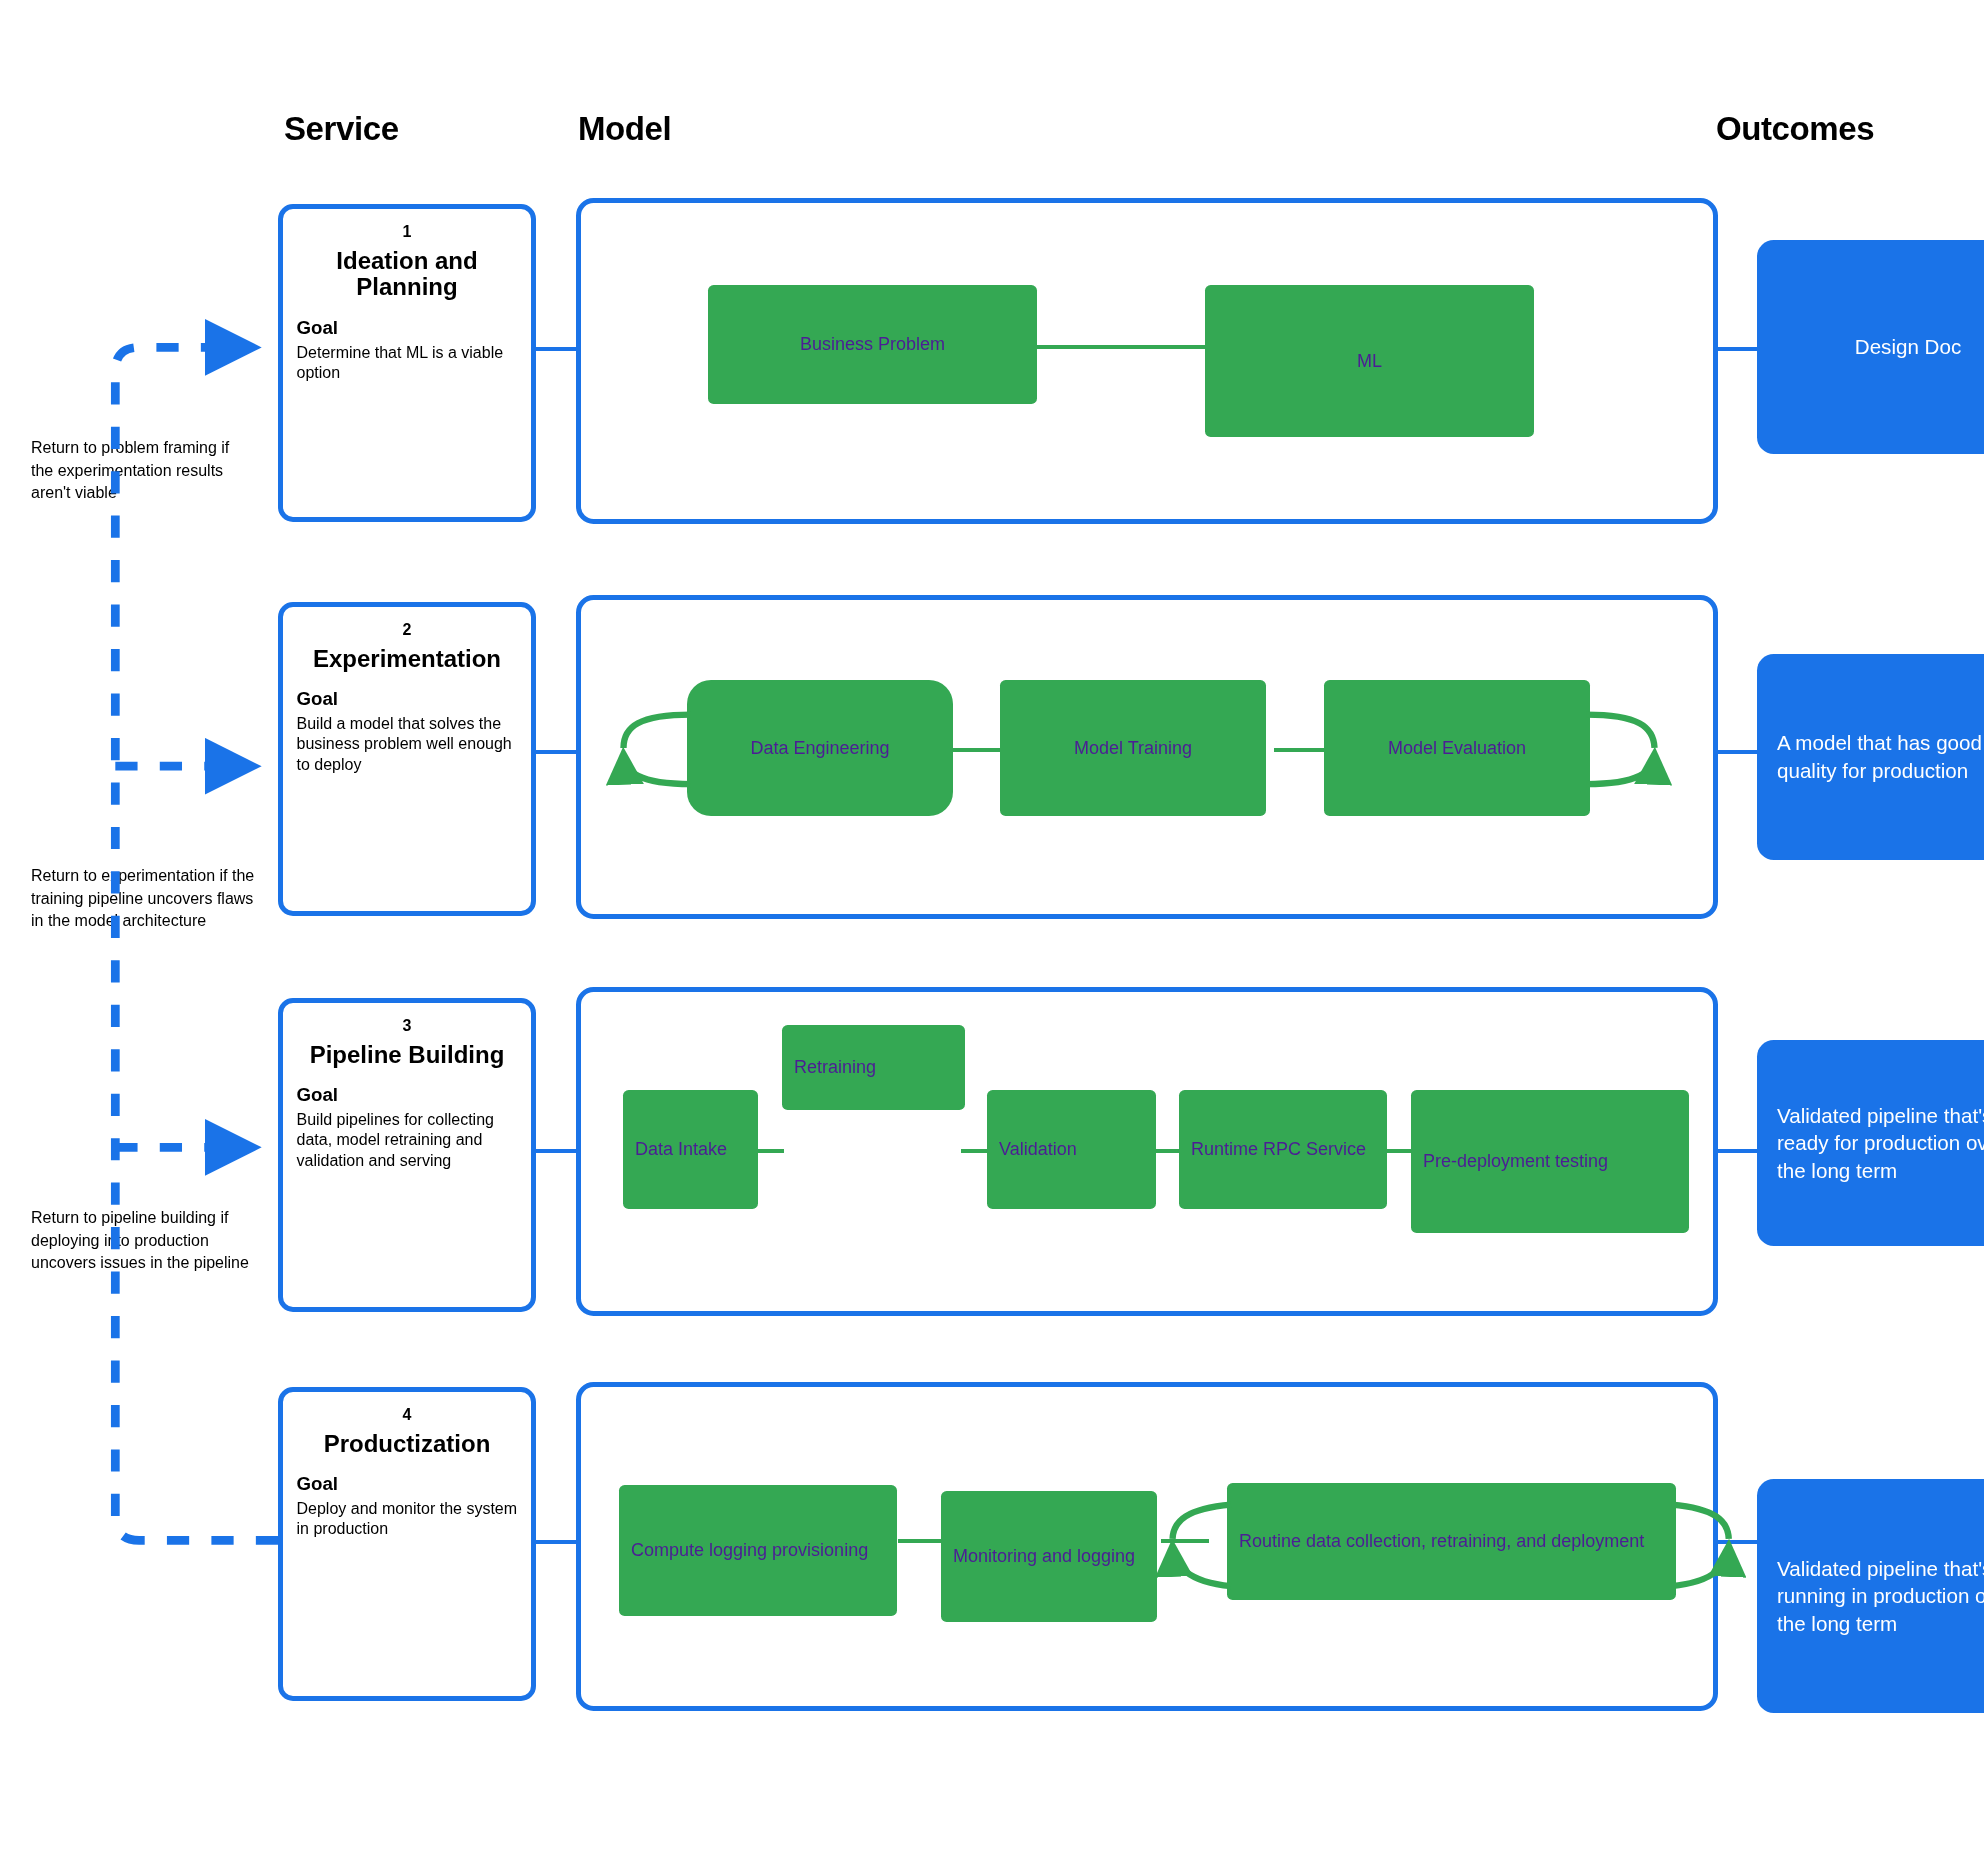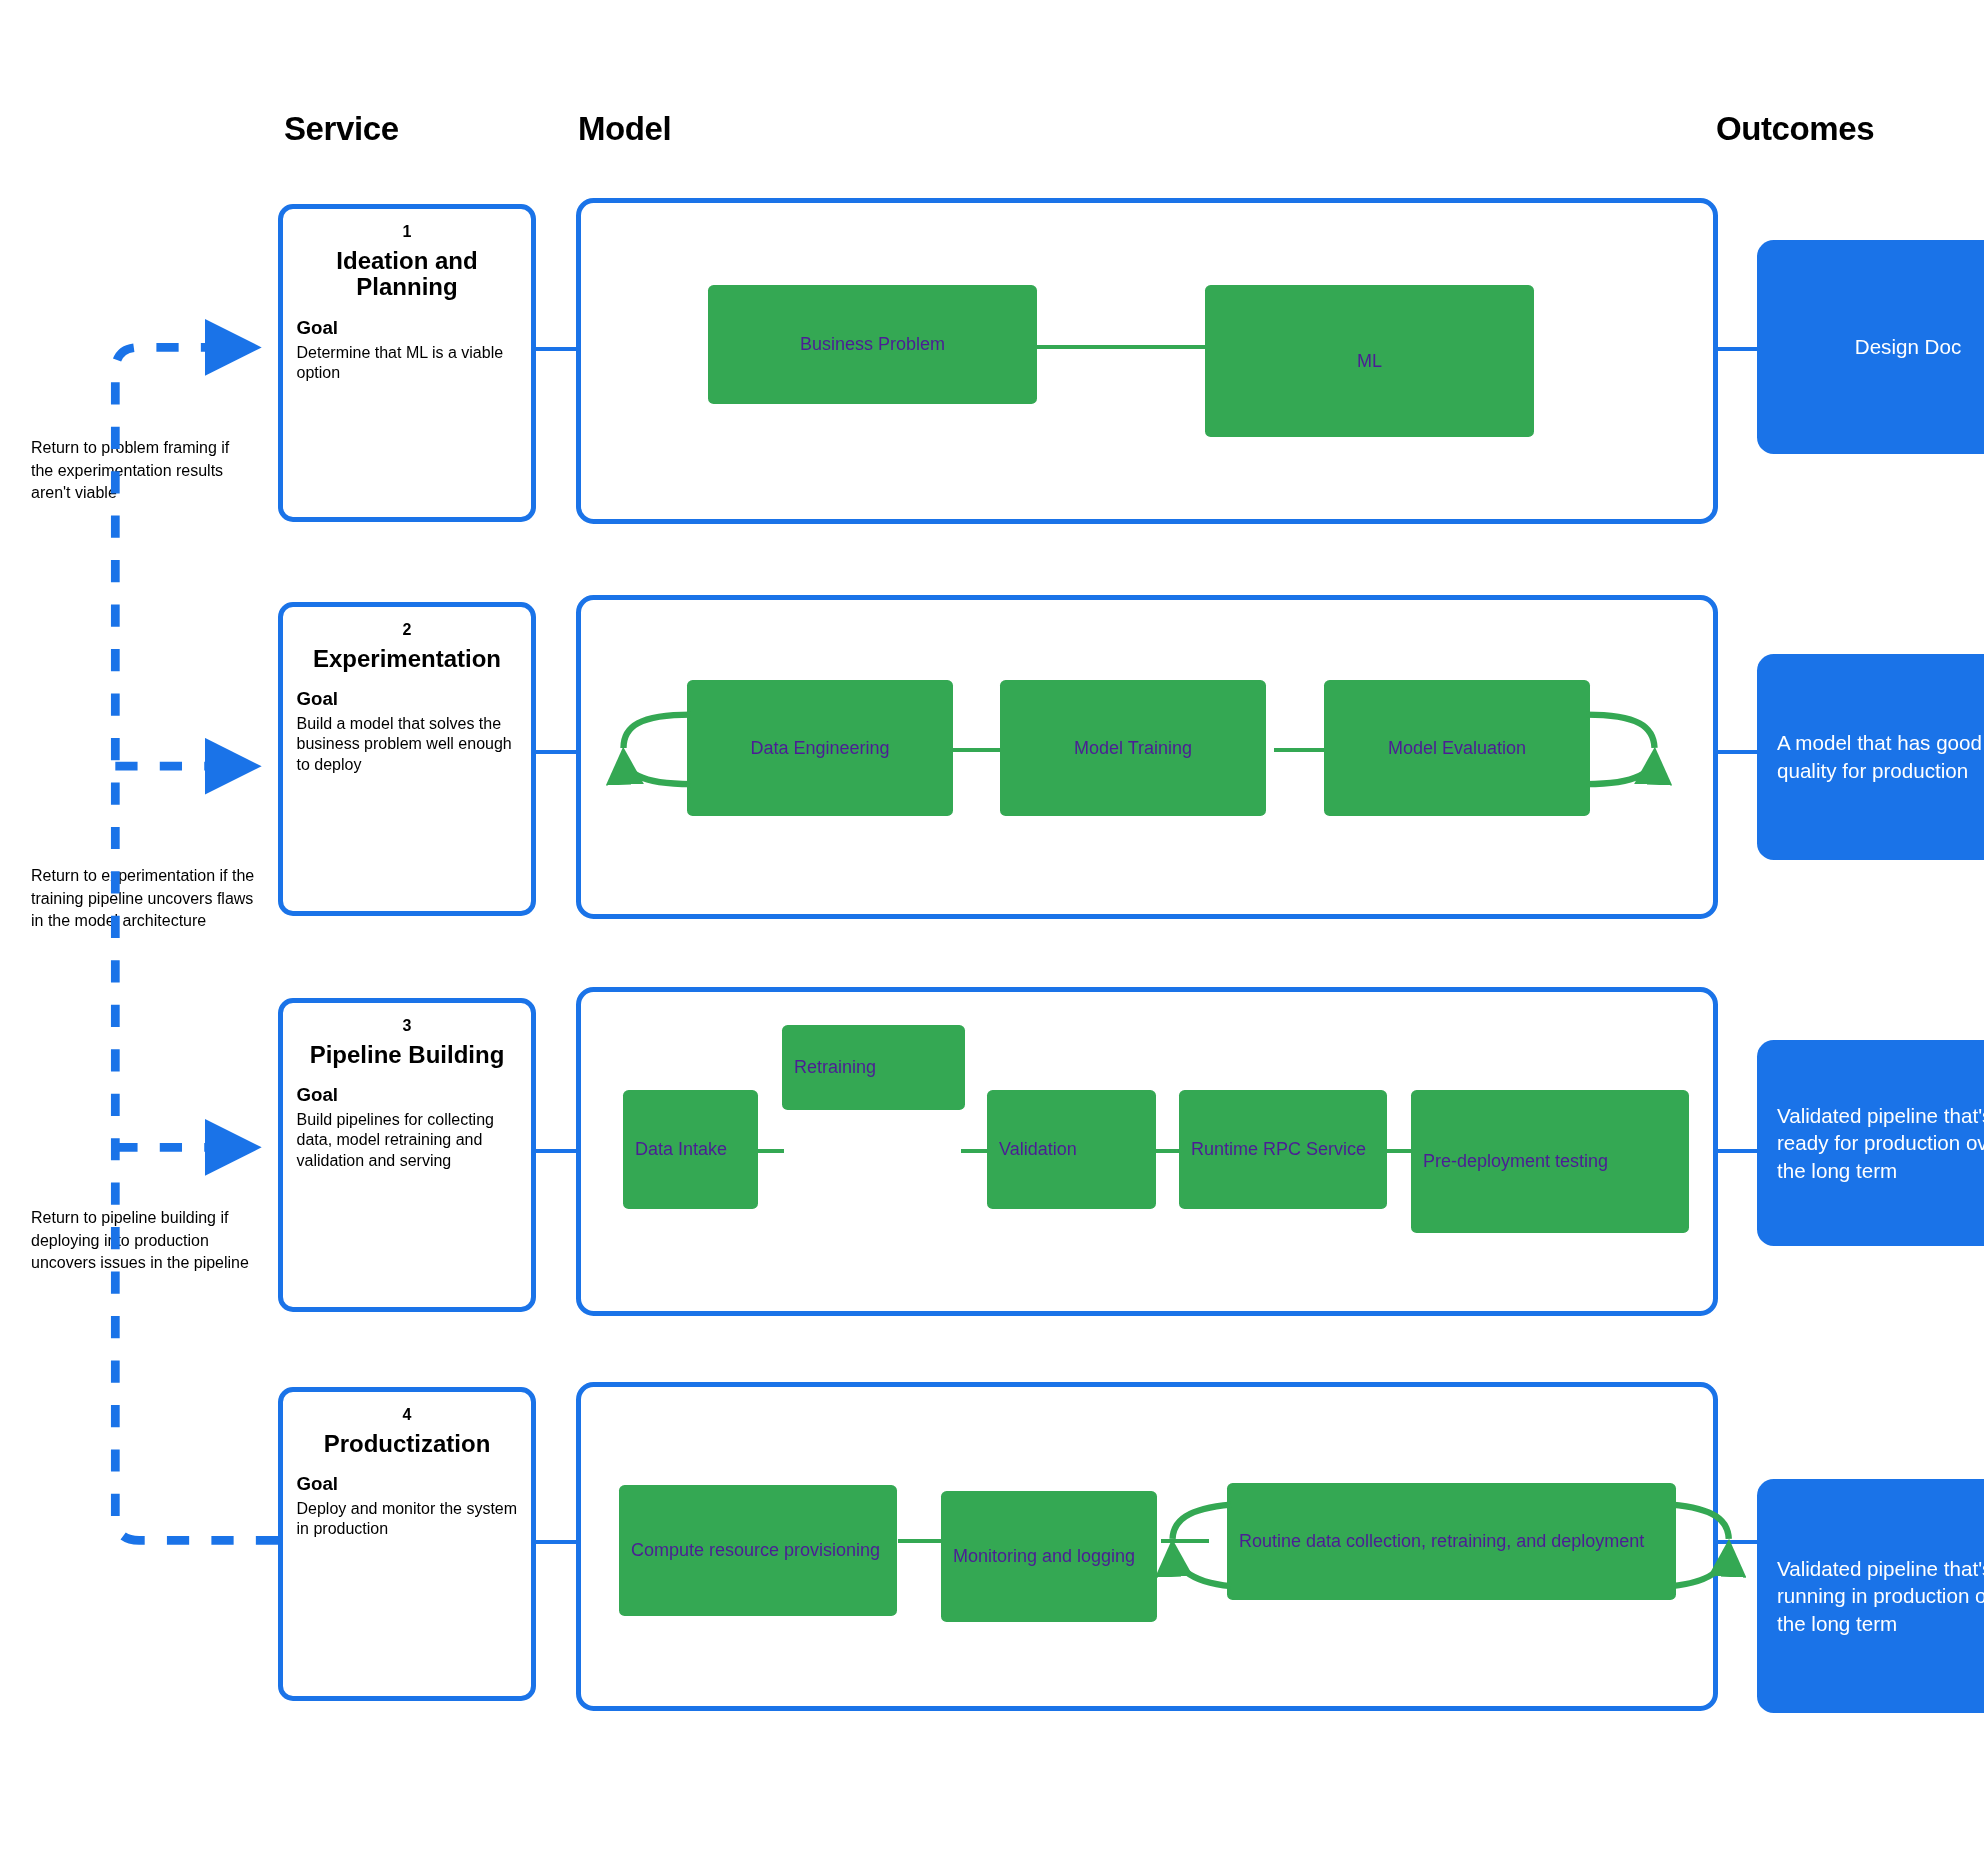--- a/index.html
+++ b/index.html
@@ -143,21 +143,21 @@
     <div class="goal-text">Build a model that solves the business problem well enough to deploy</div>
   </div>
 
   <div class="hconn" style="left:533px;top:750px;width:46px;"></div>
 
   <div class="tasks-card" style="left:576px;top:595px;width:1142px;height:324px;"></div>
 
   <div class="gconn" style="left:951px;top:748px;width:52px;"></div>
   <div class="gconn" style="left:1274px;top:748px;width:52px;"></div>
 
-  <div class="task-box center" style="left:687px;top:680px;width:266px;height:136px;">Data Engineering</div>
+  <div class="task-box center" style="left:687px;top:680px;width:266px;height:136px;border-radius:24px;">Data Engineering</div>
   <div class="task-box center" style="left:1000px;top:680px;width:266px;height:136px;">Model Training</div>
   <div class="task-box center" style="left:1324px;top:680px;width:266px;height:136px;">Model Evaluation</div>
 
   <div class="hconn" style="left:1716px;top:750px;width:44px;"></div>
 
   <div class="outcome-box" style="left:1757px;top:654px;width:302px;height:206px;">A model that has good quality for production</div>
 
   <div class="phase-card" style="left:278px;top:998px;width:258px;height:314px;">
     <div class="phase-num">3</div>
     <div class="phase-title">Pipeline Building</div>
@@ -191,21 +191,21 @@
     <div class="goal-text">Deploy and monitor the system in production</div>
   </div>
 
   <div class="hconn" style="left:533px;top:1540px;width:46px;"></div>
 
   <div class="tasks-card" style="left:576px;top:1382px;width:1142px;height:329px;"></div>
 
   <div class="gconn" style="left:898px;top:1539px;width:44px;"></div>
   <div class="gconn" style="left:1161px;top:1539px;width:48px;"></div>
 
-  <div class="task-box" style="left:619px;top:1485px;width:278px;height:131px;">Compute  resource provisioning</div>
+  <div class="task-box" style="left:619px;top:1485px;width:278px;height:131px;">Compute  logging provisioning</div>
   <div class="task-box" style="left:941px;top:1491px;width:216px;height:131px;">Monitoring and logging</div>
   <div class="task-box" style="left:1227px;top:1483px;width:449px;height:117px;">Routine data collection, retraining, and deployment</div>
 
   <div class="hconn" style="left:1716px;top:1540px;width:44px;"></div>
 
   <div class="outcome-box" style="left:1757px;top:1479px;width:302px;height:234px;">Validated pipeline that's running in production over the long term</div>
 
   <div class="note" style="left:31px;top:437px;width:222px;">Return to problem framing if the experimentation results aren't viable</div>
   <div class="note" style="left:31px;top:865px;width:226px;">Return to experimentation if the training pipeline uncovers flaws in the model architecture</div>
   <div class="note" style="left:31px;top:1207px;width:234px;">Return to pipeline building if deploying into production uncovers issues in the pipeline</div>

